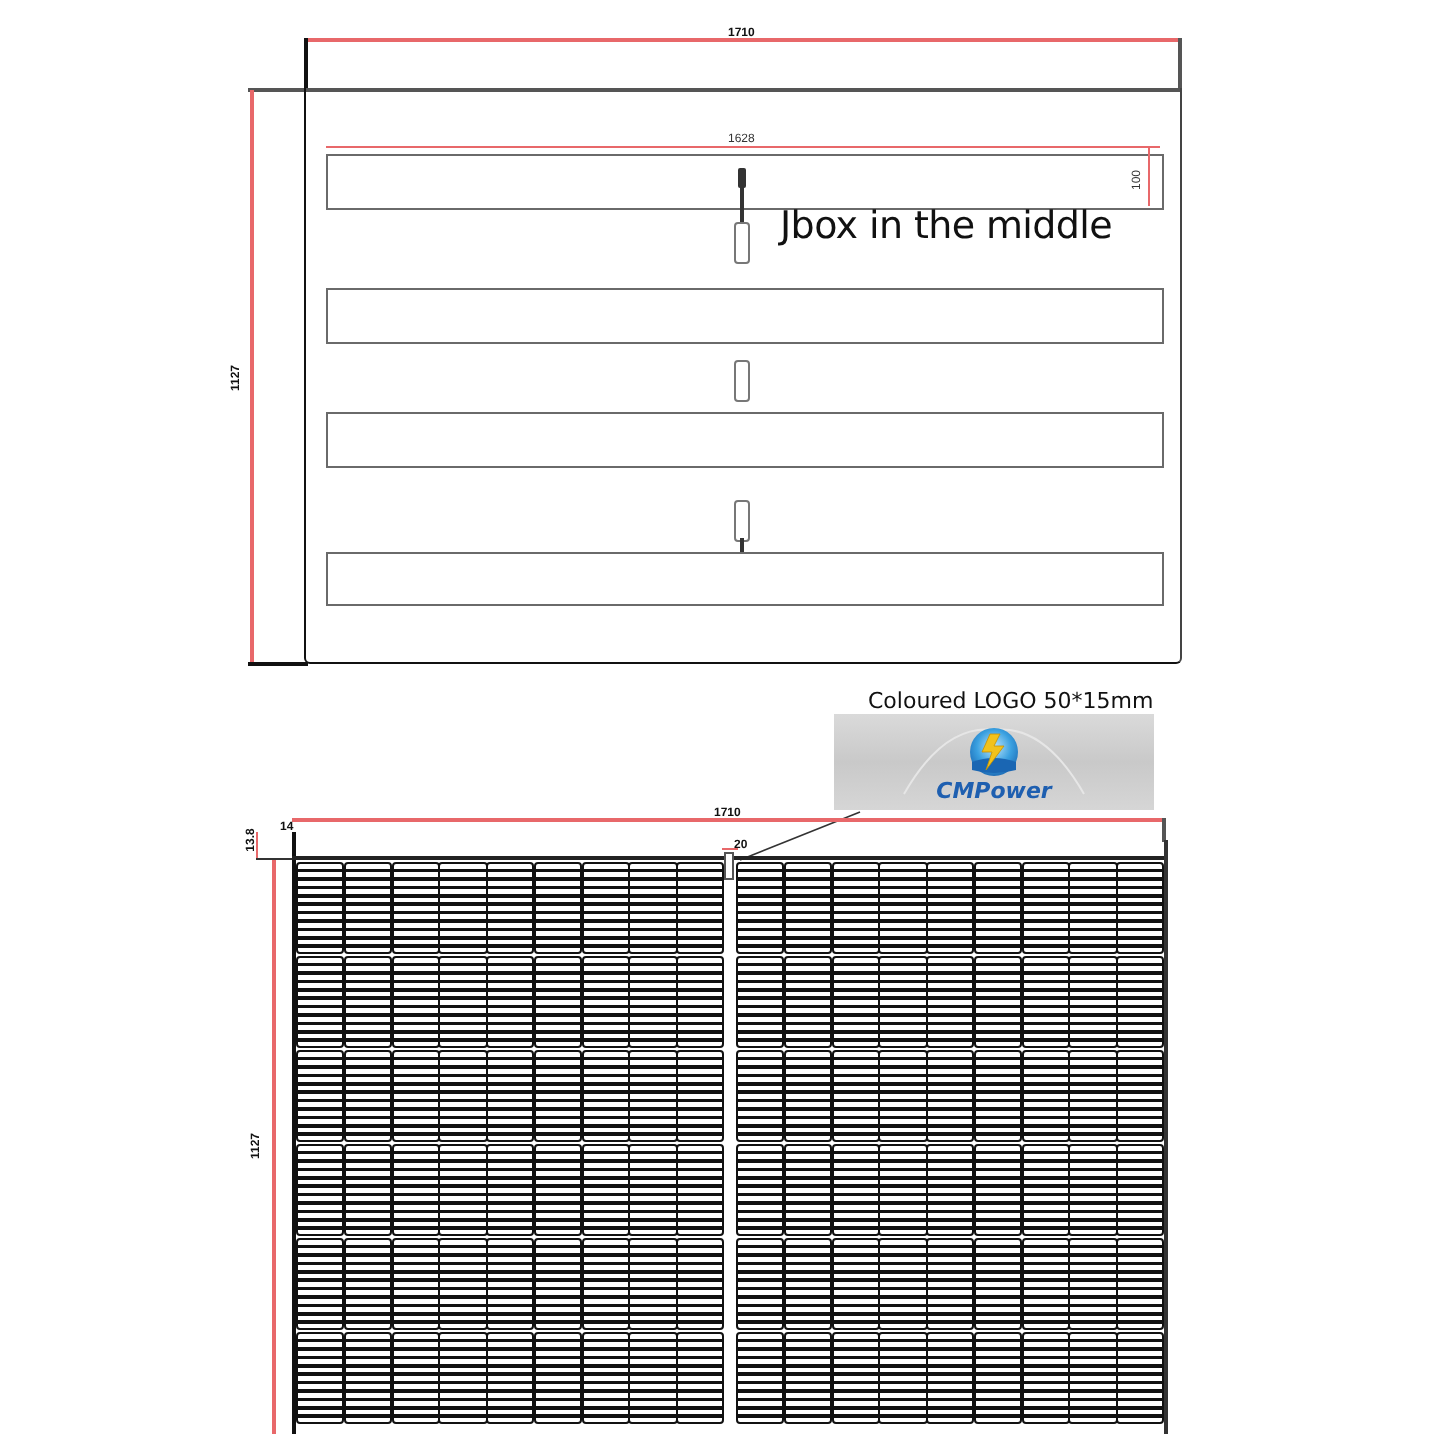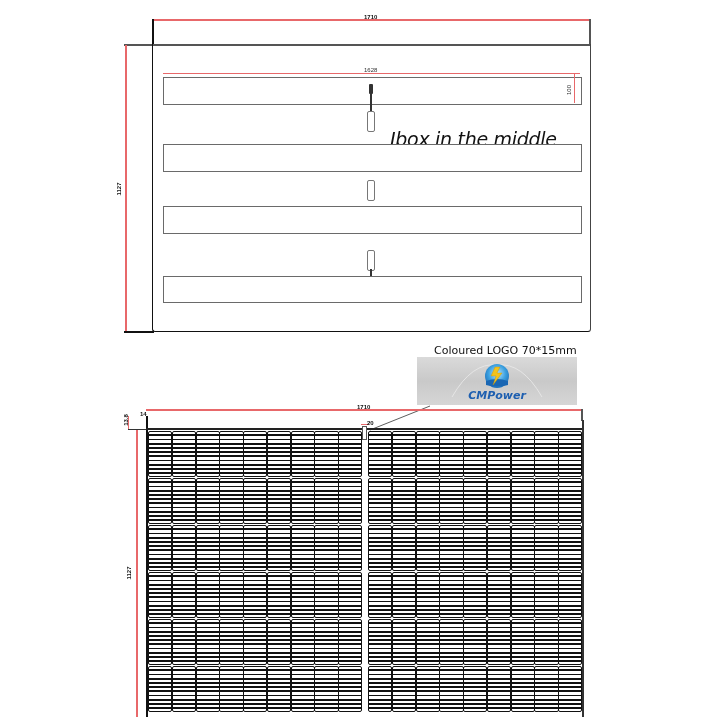--- a/index.html
+++ b/index.html
@@ -42,37 +42,37 @@
 
   <div class="red-h" style="left:163px;top:73px;width:417px;height:1px;"></div>
   <div class="dim-text-light" style="left:364px;top:67px;">1628</div>
   <div class="strip" style="left:163px;top:77px;width:417px;height:26px;"></div>
   <div class="red-v" style="left:574px;top:74px;height:29px;width:1px;"></div>
   <div class="vert-text dim-text-light" style="left:564px;top:87px;">100</div>
 
   <div class="connector" style="left:369px;top:84px;"></div>
   <div class="cable" style="left:370px;top:92px;height:20px;"></div>
   <div class="jbox" style="left:367px;top:111px;"></div>
-  <div class="jbox-label" style="left:390px;top:128px;font-style:italic;">Jbox in the middle</div>
+  <div class="jbox-label" style="left:390px;top:102px;">Jbox in the middle</div>
 
   <div class="strip" style="left:163px;top:144px;width:417px;height:26px;"></div>
 
   <div class="jbox" style="left:367px;top:180px;"></div>
 
   <div class="strip" style="left:163px;top:206px;width:417px;height:26px;"></div>
 
   <div class="jbox" style="left:367px;top:250px;"></div>
   <div class="cable" style="left:370px;top:269px;height:22px;"></div>
   <div class="connector" style="left:369px;top:289px;"></div>
 
   <div class="strip" style="left:163px;top:276px;width:417px;height:25px;"></div>
 </div>
 
 <div>
-  <div class="logo-caption" style="left:434px;top:344px;">Coloured LOGO 70*15mm</div>
+  <div class="logo-caption" style="left:434px;top:344px;">Coloured LOGO 50*15mm</div>
   <div class="logo-box" style="left:417px;top:357px;width:160px;height:48px;">
     <svg width="160" height="48" viewBox="0 0 160 48">
       <defs>
         <radialGradient id="sky" cx="50%" cy="40%" r="60%">
           <stop offset="0%" stop-color="#bfe6fb"></stop>
           <stop offset="60%" stop-color="#3aa0e0"></stop>
           <stop offset="100%" stop-color="#1f6fb8"></stop>
         </radialGradient>
       </defs>
       <path d="M35 40 Q55 5 80 8 Q105 5 125 40" fill="none" stroke="#e6e6e6" stroke-width="1"></path>

